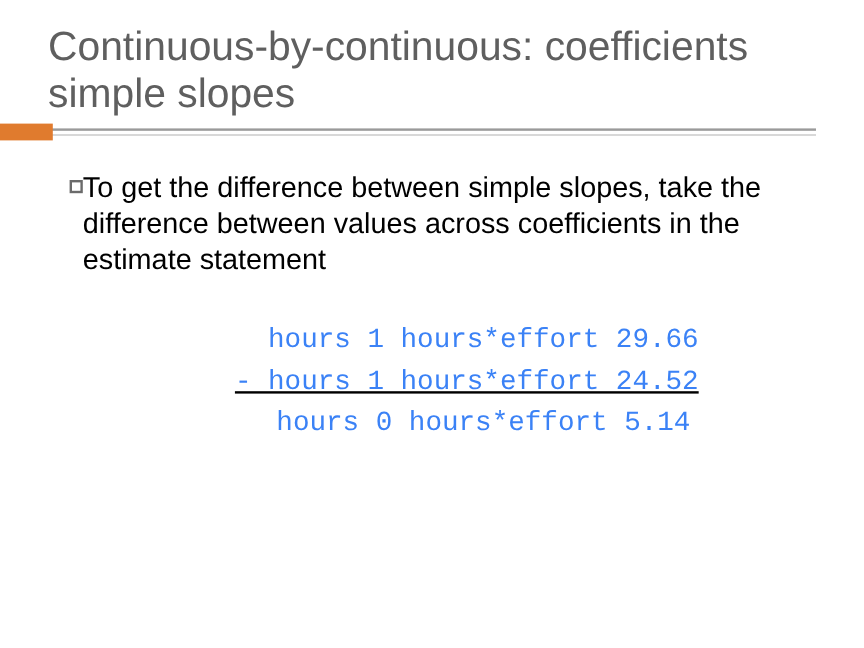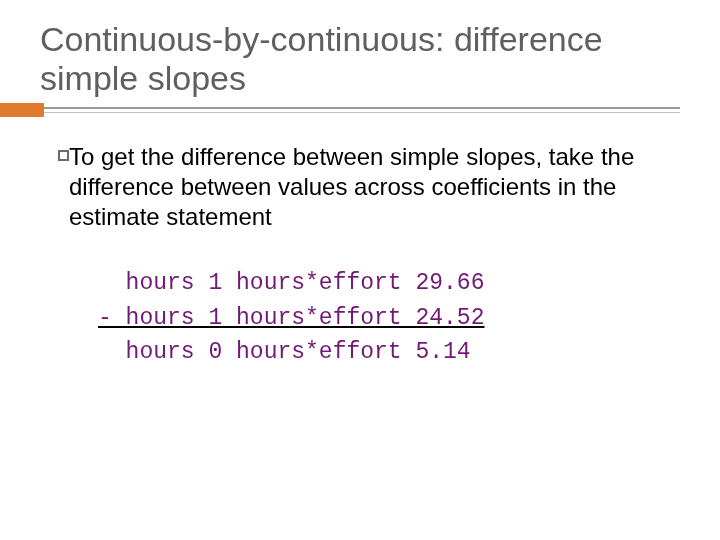--- a/index.html
+++ b/index.html
@@ -71,34 +71,35 @@
     .bullet-text {
       font-size: 24px;
       color: #000;
       line-height: 1.25;
     }
     .code-block {
       margin-top: 34px;
       margin-left: 40px;
       font-family: "Courier New", Courier, monospace;
       font-size: 23px;
-      color: #701a75;
+      color: #3b82f6;
       line-height: 1.5;
       white-space: pre;
+      text-align: center;
     }
     .code-line.underline {
       text-decoration: underline;
       text-decoration-color: #000;
     }
   </style>
 </head>
 <body>
 
 <div class="slide">
-  <h1 class="title">Continuous-by-continuous: difference simple slopes</h1>
+  <h1 class="title">Continuous-by-continuous: coefficients simple slopes</h1>
   <div class="title-rule-wrap">
     <div class="accent-block"></div>
     <div class="rule-top"></div>
     <div class="rule-bottom"></div>
   </div>
 
   <div class="body">
     <div class="bullet-row">
       <div class="bullet-square"></div>
       <div class="bullet-text">To get the difference between simple slopes, take the difference between values across coefficients in the estimate statement</div>

